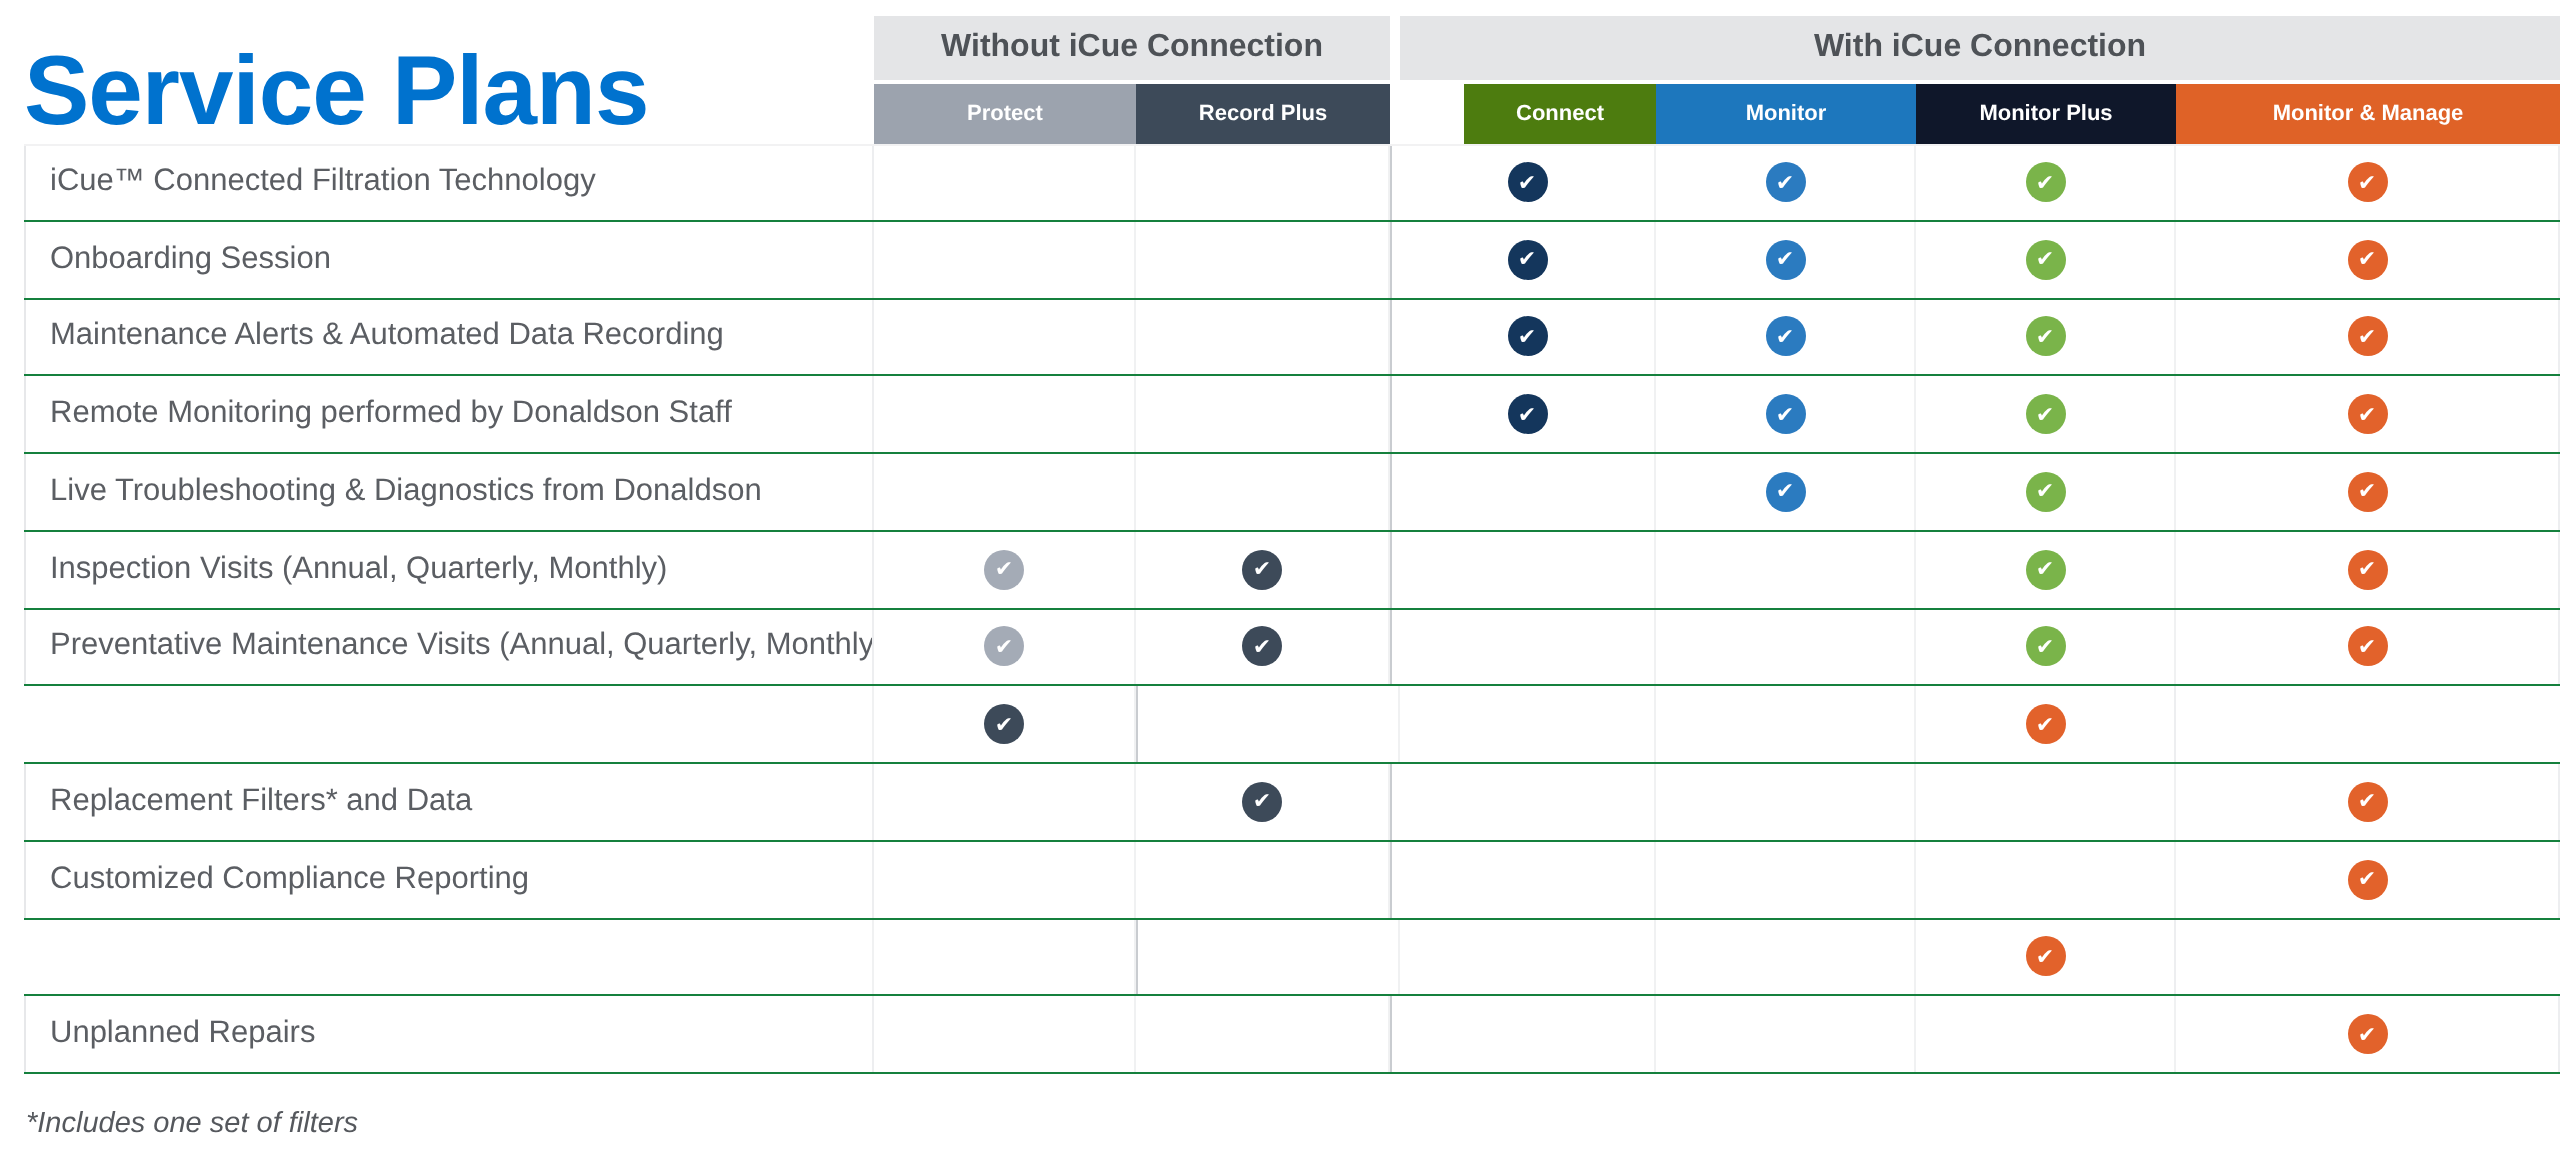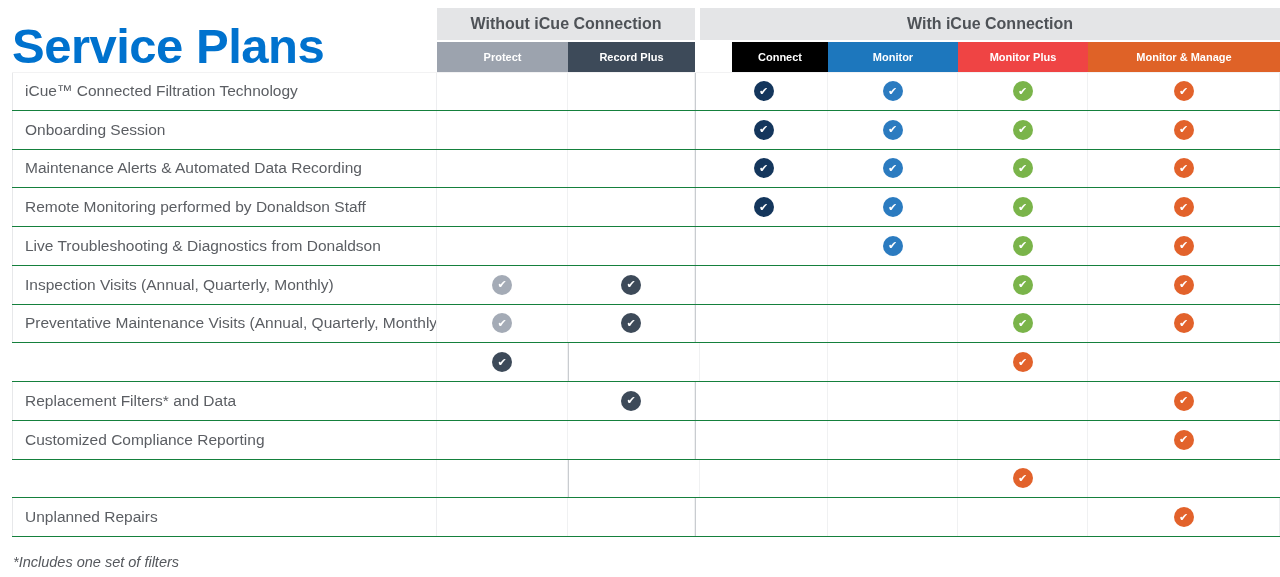--- a/index.html
+++ b/index.html
@@ -93,23 +93,23 @@
       <div class="group-header" style="grid-column: 5 / span 4">With iCue Connection</div>
     </div>
 
     <div class="hdr-gap"></div>
 
     <div class="grid-row plan-row" id="plan-header-row">
         <div></div>
         <div class="plan-header" style="background: rgb(156, 163, 174);">Protect</div>
         <div class="plan-header" style="background: rgb(61, 74, 89);">Record Plus</div>
         <div></div>
-        <div class="plan-header" style="background: #000000; margin-left: 32px;">Connect</div>
+        <div class="plan-header" style="background: #4d7c0f; margin-left: 32px;">Connect</div>
         <div class="plan-header" style="background: rgb(29, 119, 189);">Monitor</div>
-        <div class="plan-header" style="background: #ef4444;">Monitor Plus</div>
+        <div class="plan-header" style="background: #0f172a;">Monitor Plus</div>
         <div class="plan-header" style="background: rgb(223, 98, 39);">Monitor &amp; Manage</div>
       </div>
 
     <div id="table-body">
         <div class="grid-row data-row">
           <div class="feature-label">iCue™ Connected Filtration Technology</div>
           <div class="check-cell"></div>
           <div class="check-cell"></div>
           <div class="body-gap"></div>
           <div class="check-cell">

